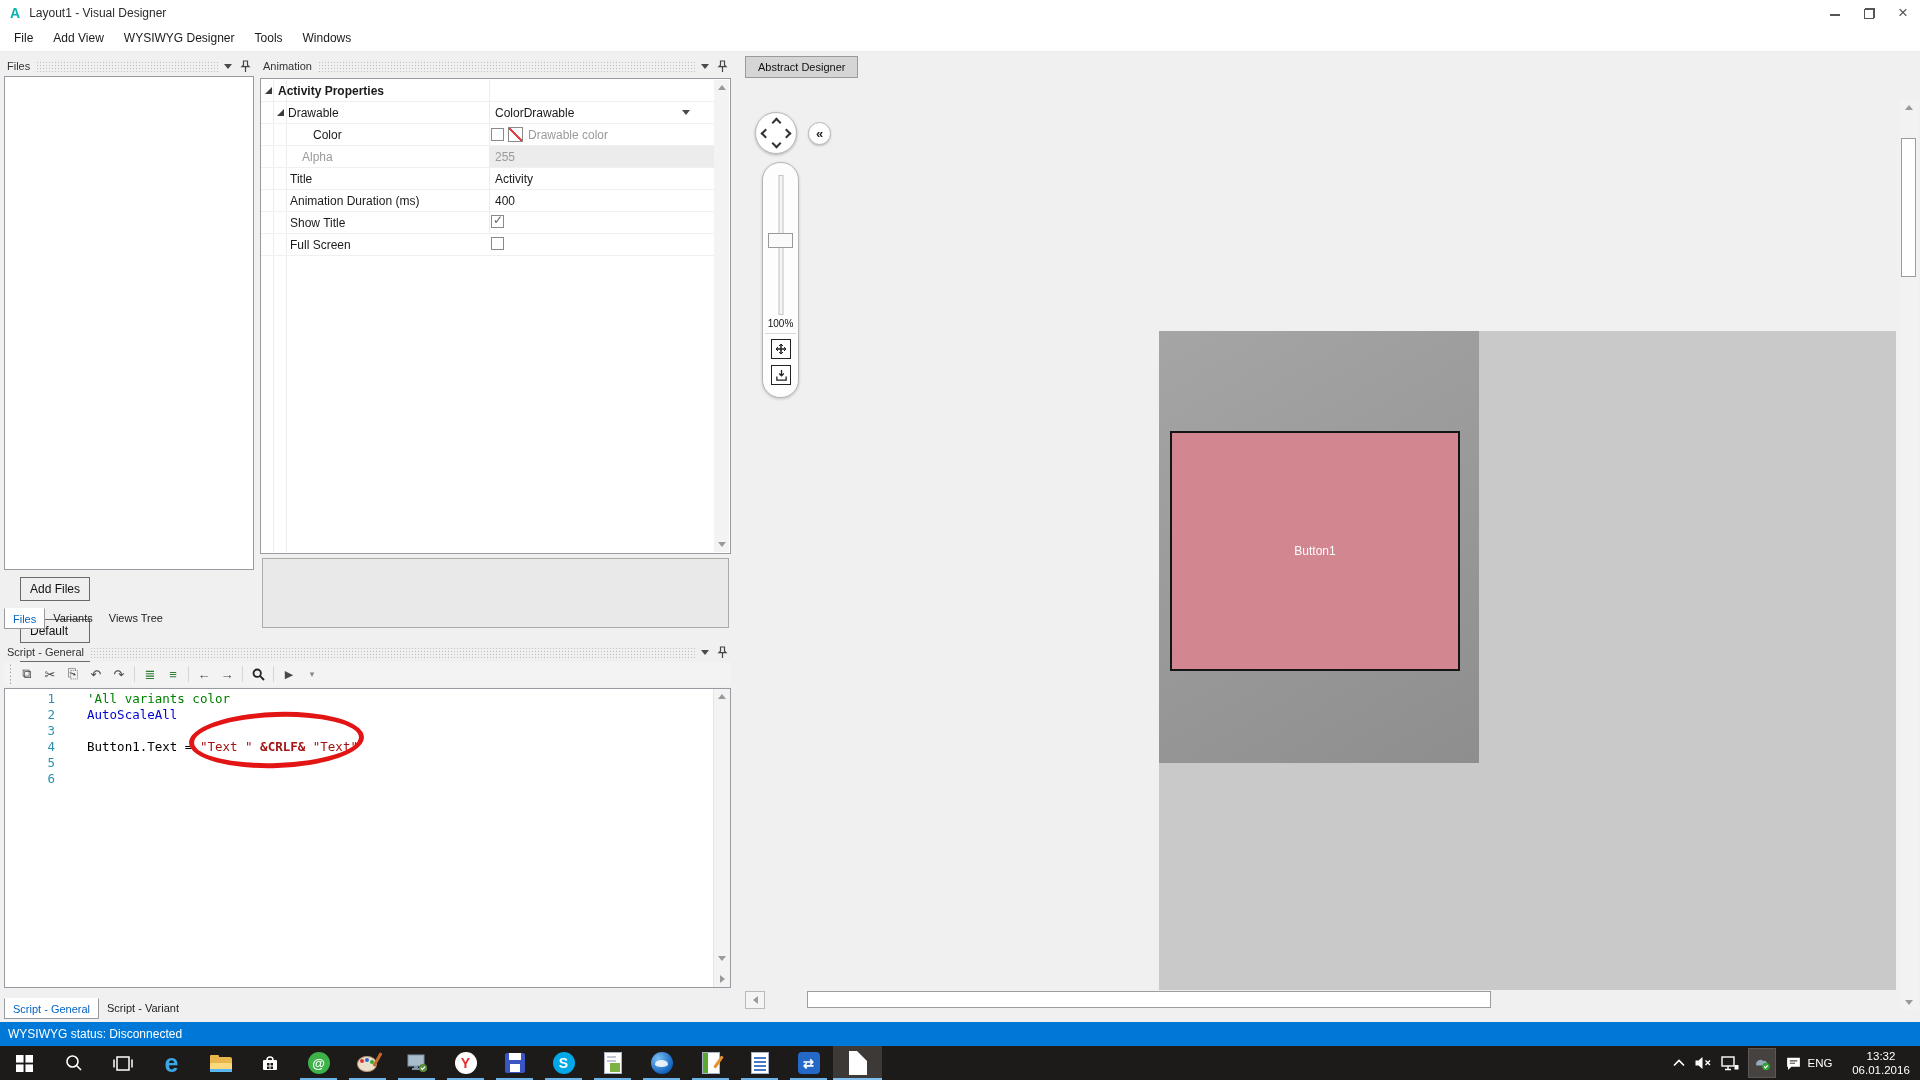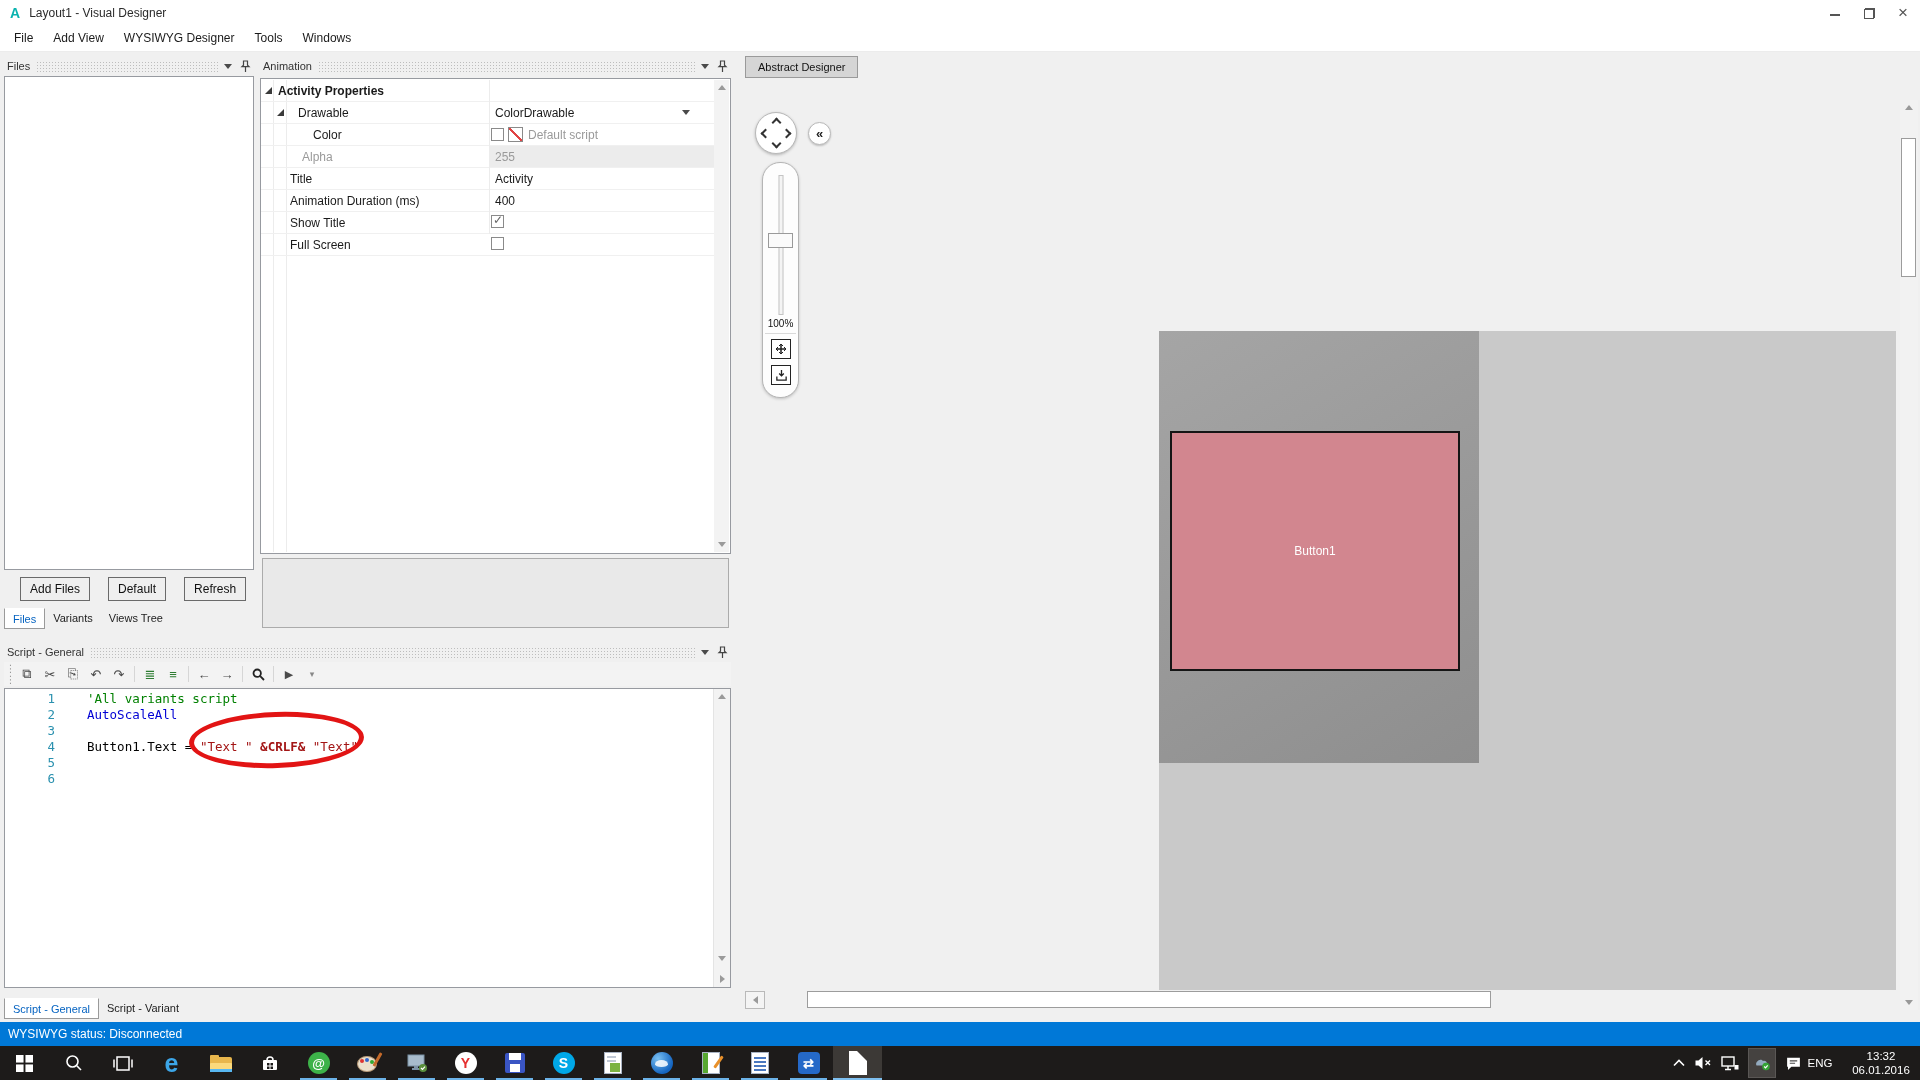--- a/index.html
+++ b/index.html
@@ -27,21 +27,21 @@
   .tri-u8{width:0;height:0;border-left:4px solid transparent;border-right:4px solid transparent;border-bottom:5px solid #9a9a9a;}
   .tri-d8{width:0;height:0;border-left:4px solid transparent;border-right:4px solid transparent;border-top:5px solid #9a9a9a;}
   .tri-l8{width:0;height:0;border-top:4px solid transparent;border-bottom:4px solid transparent;border-right:5px solid #9a9a9a;}
   .tri-r8{width:0;height:0;border-top:4px solid transparent;border-bottom:4px solid transparent;border-left:5px solid #9a9a9a;}
   .pin{margin-left:8px;display:flex;}
   .whitebox{background:#fff;border:1px solid #979aa0;}
 
   
   #files-panel{position:absolute;left:4px;top:56px;width:250px;height:578px;}
   #files-list{position:absolute;left:0;top:20px;right:0;height:494px;}
-  #files-btns{position:absolute;left:0;top:521px;display:flex;gap:18px;padding-left:16px;}
+  #files-btns{position:absolute;left:0;top:521px;display:flex;gap:18px;padding-left:16px;flex-direction:column;}
   .btn{height:24px;padding:0 9px;background:#efefef;border:1px solid #6a6a6a;font-size:12px;color:#111;
     display:flex;align-items:center;font-family:"Liberation Sans",sans-serif;}
   #files-tabs{position:absolute;left:0;top:552px;display:flex;font-size:11px;}
   .btab{height:21px;line-height:20px;padding:0 8px;color:#222;}
   .btab.active{background:#fff;border:1px solid #9a9a9a;border-top:1px solid #fff;color:#0563c1;}
 
   
   #props-panel{position:absolute;left:260px;top:56px;width:471px;height:574px;}
   #props-grid{position:absolute;left:0;top:22px;right:0;height:476px;}
   #props-rows{position:absolute;left:0;top:1px;right:16px;}
@@ -225,30 +225,30 @@
   <div id="props-grid" class="whitebox">
     <div class="vline" style="left:12px;"></div>
     <div class="vline" style="left:25px;"></div>
     <div id="props-rows">
       <div class="prow">
         <span class="exp" style="margin-left:4px;"></span>
         <span class="lbl" style="margin-left:6px;font-weight:bold;">Activity Properties</span>
       </div>
       <div class="prow">
         <span class="exp" style="margin-left:16px;"></span>
-        <span class="lbl" style="margin-left:14px;">Drawable</span>
+        <span class="lbl" style="margin-left:4px;">Drawable</span>
         <span class="val">ColorDrawable</span>
         <span class="tri-d" style="position:absolute;right:24px;"></span>
       </div>
       <div class="prow">
         <span class="lbl" style="margin-left:52px;">Color</span>
         <span class="val" style="display:flex;align-items:center;left:230px;">
           <span class="chk"></span>
           <span class="swatch"></span>
-          <span class="graytxt" style="margin-left:5px;">Default script</span>
+          <span class="graytxt" style="margin-left:5px;">Drawable color</span>
         </span>
       </div>
       <div class="prow">
         <span style="position:absolute;left:228px;top:0;bottom:0;right:0;background:#ececec;"></span>
         <span class="lbl graytxt" style="margin-left:41px;">Alpha</span>
         <span class="val graytxt">255</span>
       </div>
       <div class="prow">
         <span class="lbl" style="margin-left:29px;">Title</span>
         <span class="val">Activity</span>
@@ -312,21 +312,21 @@
         </svg>
     </span>
     <span class="tbsep"></span>
     <span class="tbi" style="font-size:11px;">▶</span>
     <span class="tbi" style="font-size:9px;color:#888;">▾</span>
   </div>
   <div id="script-editor">
     <div style="height:2px;"></div>
     <div class="crow">
       <span class="ln">1</span>
-      <span class="ctext c-comment">'All variants script</span>
+      <span class="ctext c-comment">'All variants color</span>
     </div>
     <div class="crow">
       <span class="ln">2</span>
       <span class="ctext c-kw">AutoScaleAll</span>
     </div>
     <div class="crow">
       <span class="ln">3</span>
     </div>
     <div class="crow">
       <span class="ln">4</span>

